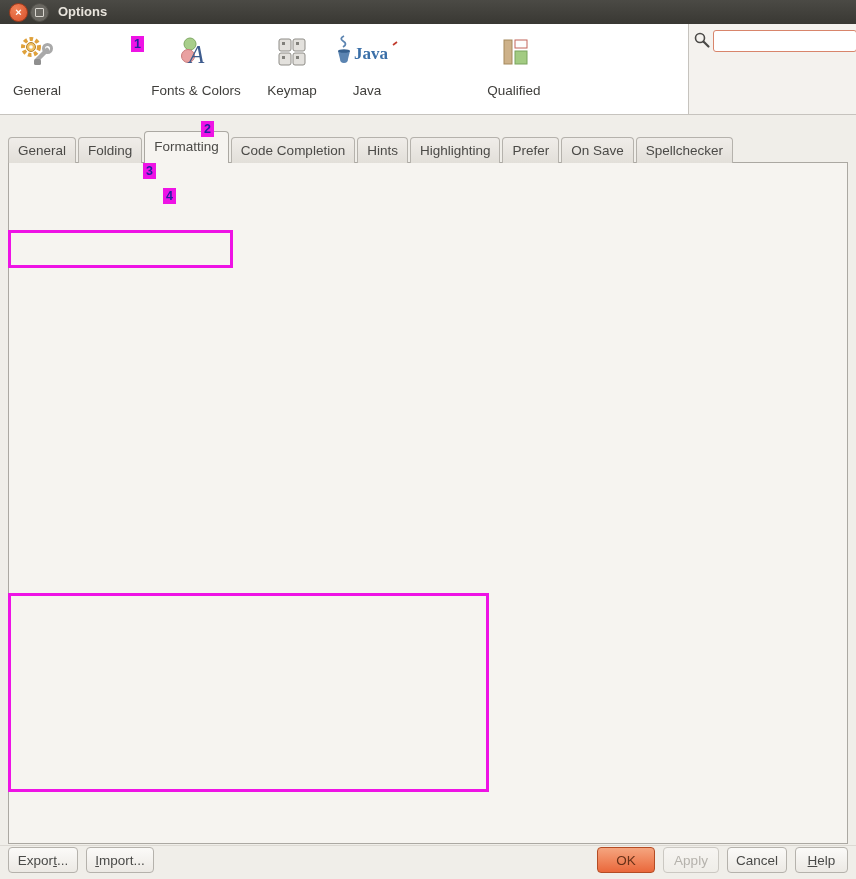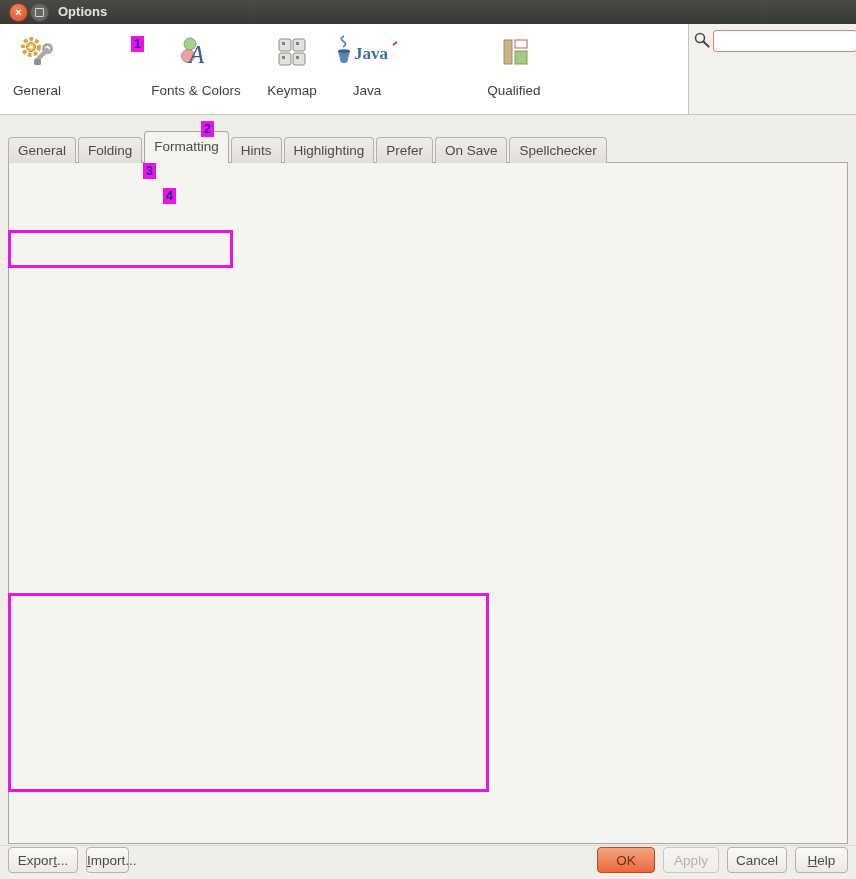--- a/index.html
+++ b/index.html
@@ -189,20 +189,21 @@
           </svg>
       </span>
       <input class="search-input" type="text" value="" style="">
     </div>
   </div>
 
   <div class="tabbar">
       <div class="tab">General</div>
       <div class="tab">Folding</div>
       <div class="tab active">Formatting</div>
+      <div class="tab">Code Completion</div>
       <div class="tab">Hints</div>
       <div class="tab">Highlighting</div>
       <div class="tab">Prefer</div>
       <div class="tab">On Save</div>
       <div class="tab">Spellchecker</div>
     </div>
 
   <div class="panel"></div>
 
   <div class="lbl" style="left:20px;top:175px;"><span class="u">L</span>anguage:</div>
@@ -369,19 +370,19 @@
 
   <div class="annbox" style="left:8px;top:230px;width:219px;height:32px;"></div>
   <div class="annbox" style="left:8px;top:593px;width:475px;height:193px;"></div>
   <div class="annbadge" style="left:131px;top:36px;">1</div>
   <div class="annbadge" style="left:201px;top:121px;">2</div>
   <div class="annbadge" style="left:143px;top:163px;">3</div>
   <div class="annbadge" style="left:163px;top:188px;">4</div>
 
   <div class="footer-sep"></div>
   <button class="btn" style="left:8px;top:847px;width:70px;height:26px;">Expor<span class="u">t</span>...</button>
-  <button class="btn" style="left:86px;top:847px;width:43px;height:26px;"><span class="u">I</span>mport...</button>
+  <button class="btn" style="left:86px;top:847px;width:68px;height:26px;"><span class="u">I</span>mport...</button>
   <button class="btn ok" style="left:597px;top:847px;width:58px;height:26px;">OK</button>
   <button class="btn disabled" style="left:663px;top:847px;width:56px;height:26px;">Apply</button>
   <button class="btn" style="left:727px;top:847px;width:60px;height:26px;">Cancel</button>
   <button class="btn" style="left:795px;top:847px;width:53px;height:26px;"><span class="u">H</span>elp</button>
 
 </div>
 
 </body></html>

